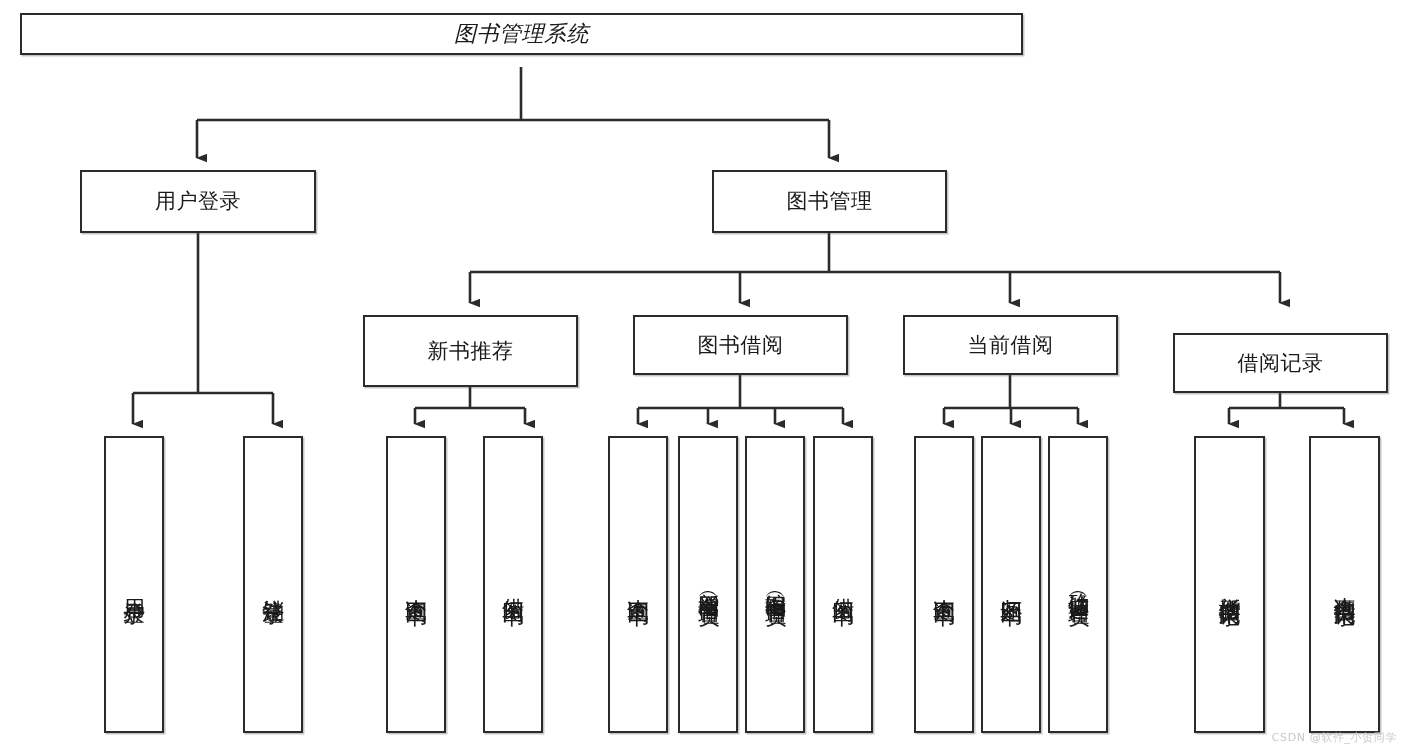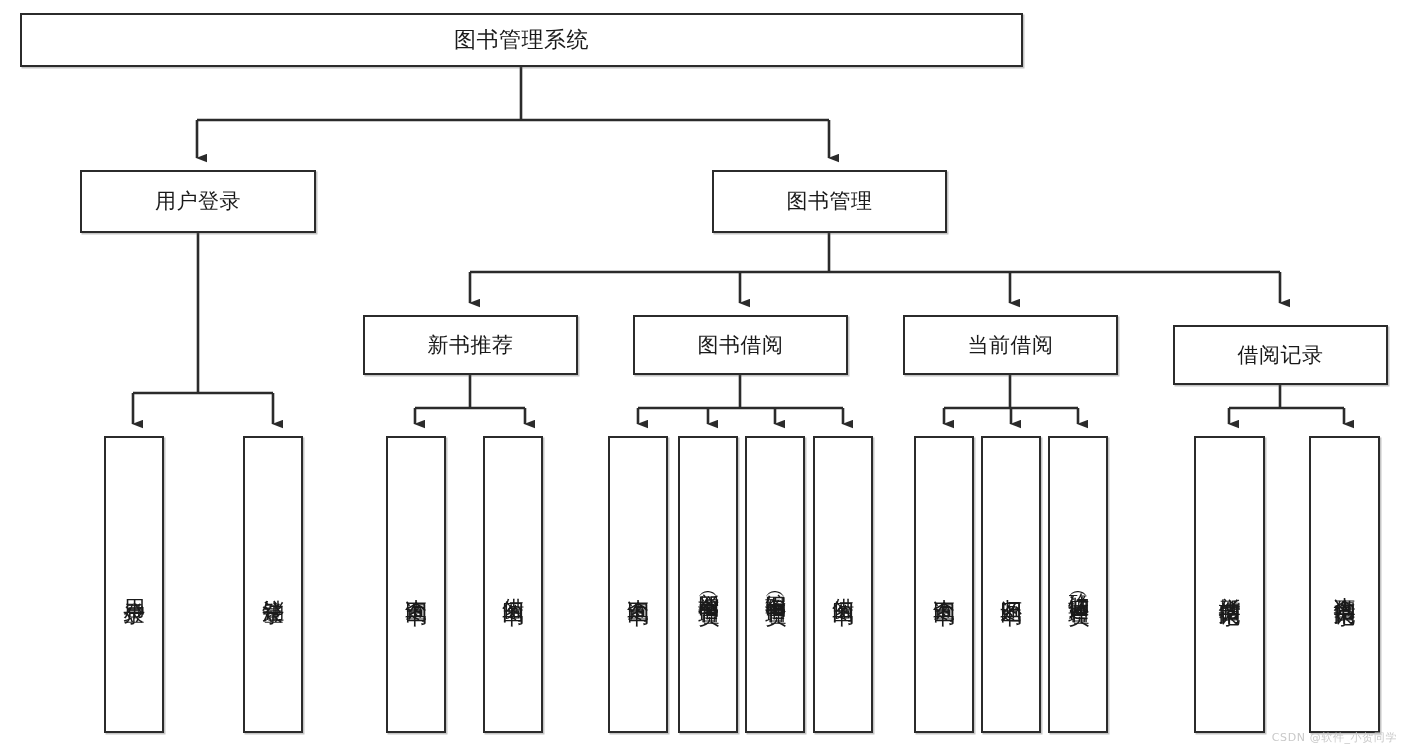--- a/index.html
+++ b/index.html
@@ -115,41 +115,41 @@
       <path d="M1011,408 L1011,424" marker-end="url(#arrowhead)"></path>
       <path d="M1078,408 L1078,424" marker-end="url(#arrowhead)"></path>
 
       <path d="M1280,375 L1280,408"></path>
       <path d="M1229,408 L1344,408"></path>
       <path d="M1229,408 L1229,424" marker-end="url(#arrowhead)"></path>
       <path d="M1344,408 L1344,424" marker-end="url(#arrowhead)"></path>
     </g>
   </svg>
 
-  <div class="node root" style="left:20px; top:13px; width:1003px; height:54px;">
+  <div class="node root" style="left:20px; top:13px; width:1003px; height:42px;font-style:italic;">
     <span class="node-label">图书管理系统</span>
   </div>
 
   <div class="node" style="left:80px; top:170px; width:236px; height:63px;">
     <span class="node-label">用户登录</span>
   </div>
   <div class="node" style="left:712px; top:170px; width:235px; height:63px;align-items:center;">
     <span class="node-label">图书管理</span>
   </div>
 
-  <div class="node" style="left:363px; top:315px; width:215px; height:60px;">
+  <div class="node" style="left:363px; top:315px; width:215px; height:72px;">
     <span class="node-label">新书推荐</span>
   </div>
   <div class="node" style="left:903px; top:315px; width:215px; height:60px;">
     <span class="node-label">当前借阅</span>
   </div>
   <div class="node" style="left:633px; top:315px; width:215px; height:60px;">
     <span class="node-label">图书借阅</span>
   </div>
-  <div class="node" style="left:1173px; top:325px; width:215px; height:60px;">
+  <div class="node" style="left:1173px; top:333px; width:215px; height:60px;">
     <span class="node-label">借阅记录</span>
   </div>
 
   <div class="node vertical" style="left:104px; top:436px; width:60px; height:297px;">
     <span class="node-label">用户登录</span>
   </div>
   <div class="node vertical" style="left:243px; top:436px; width:60px; height:297px;">
     <span class="node-label">注销登录</span>
   </div>
 

